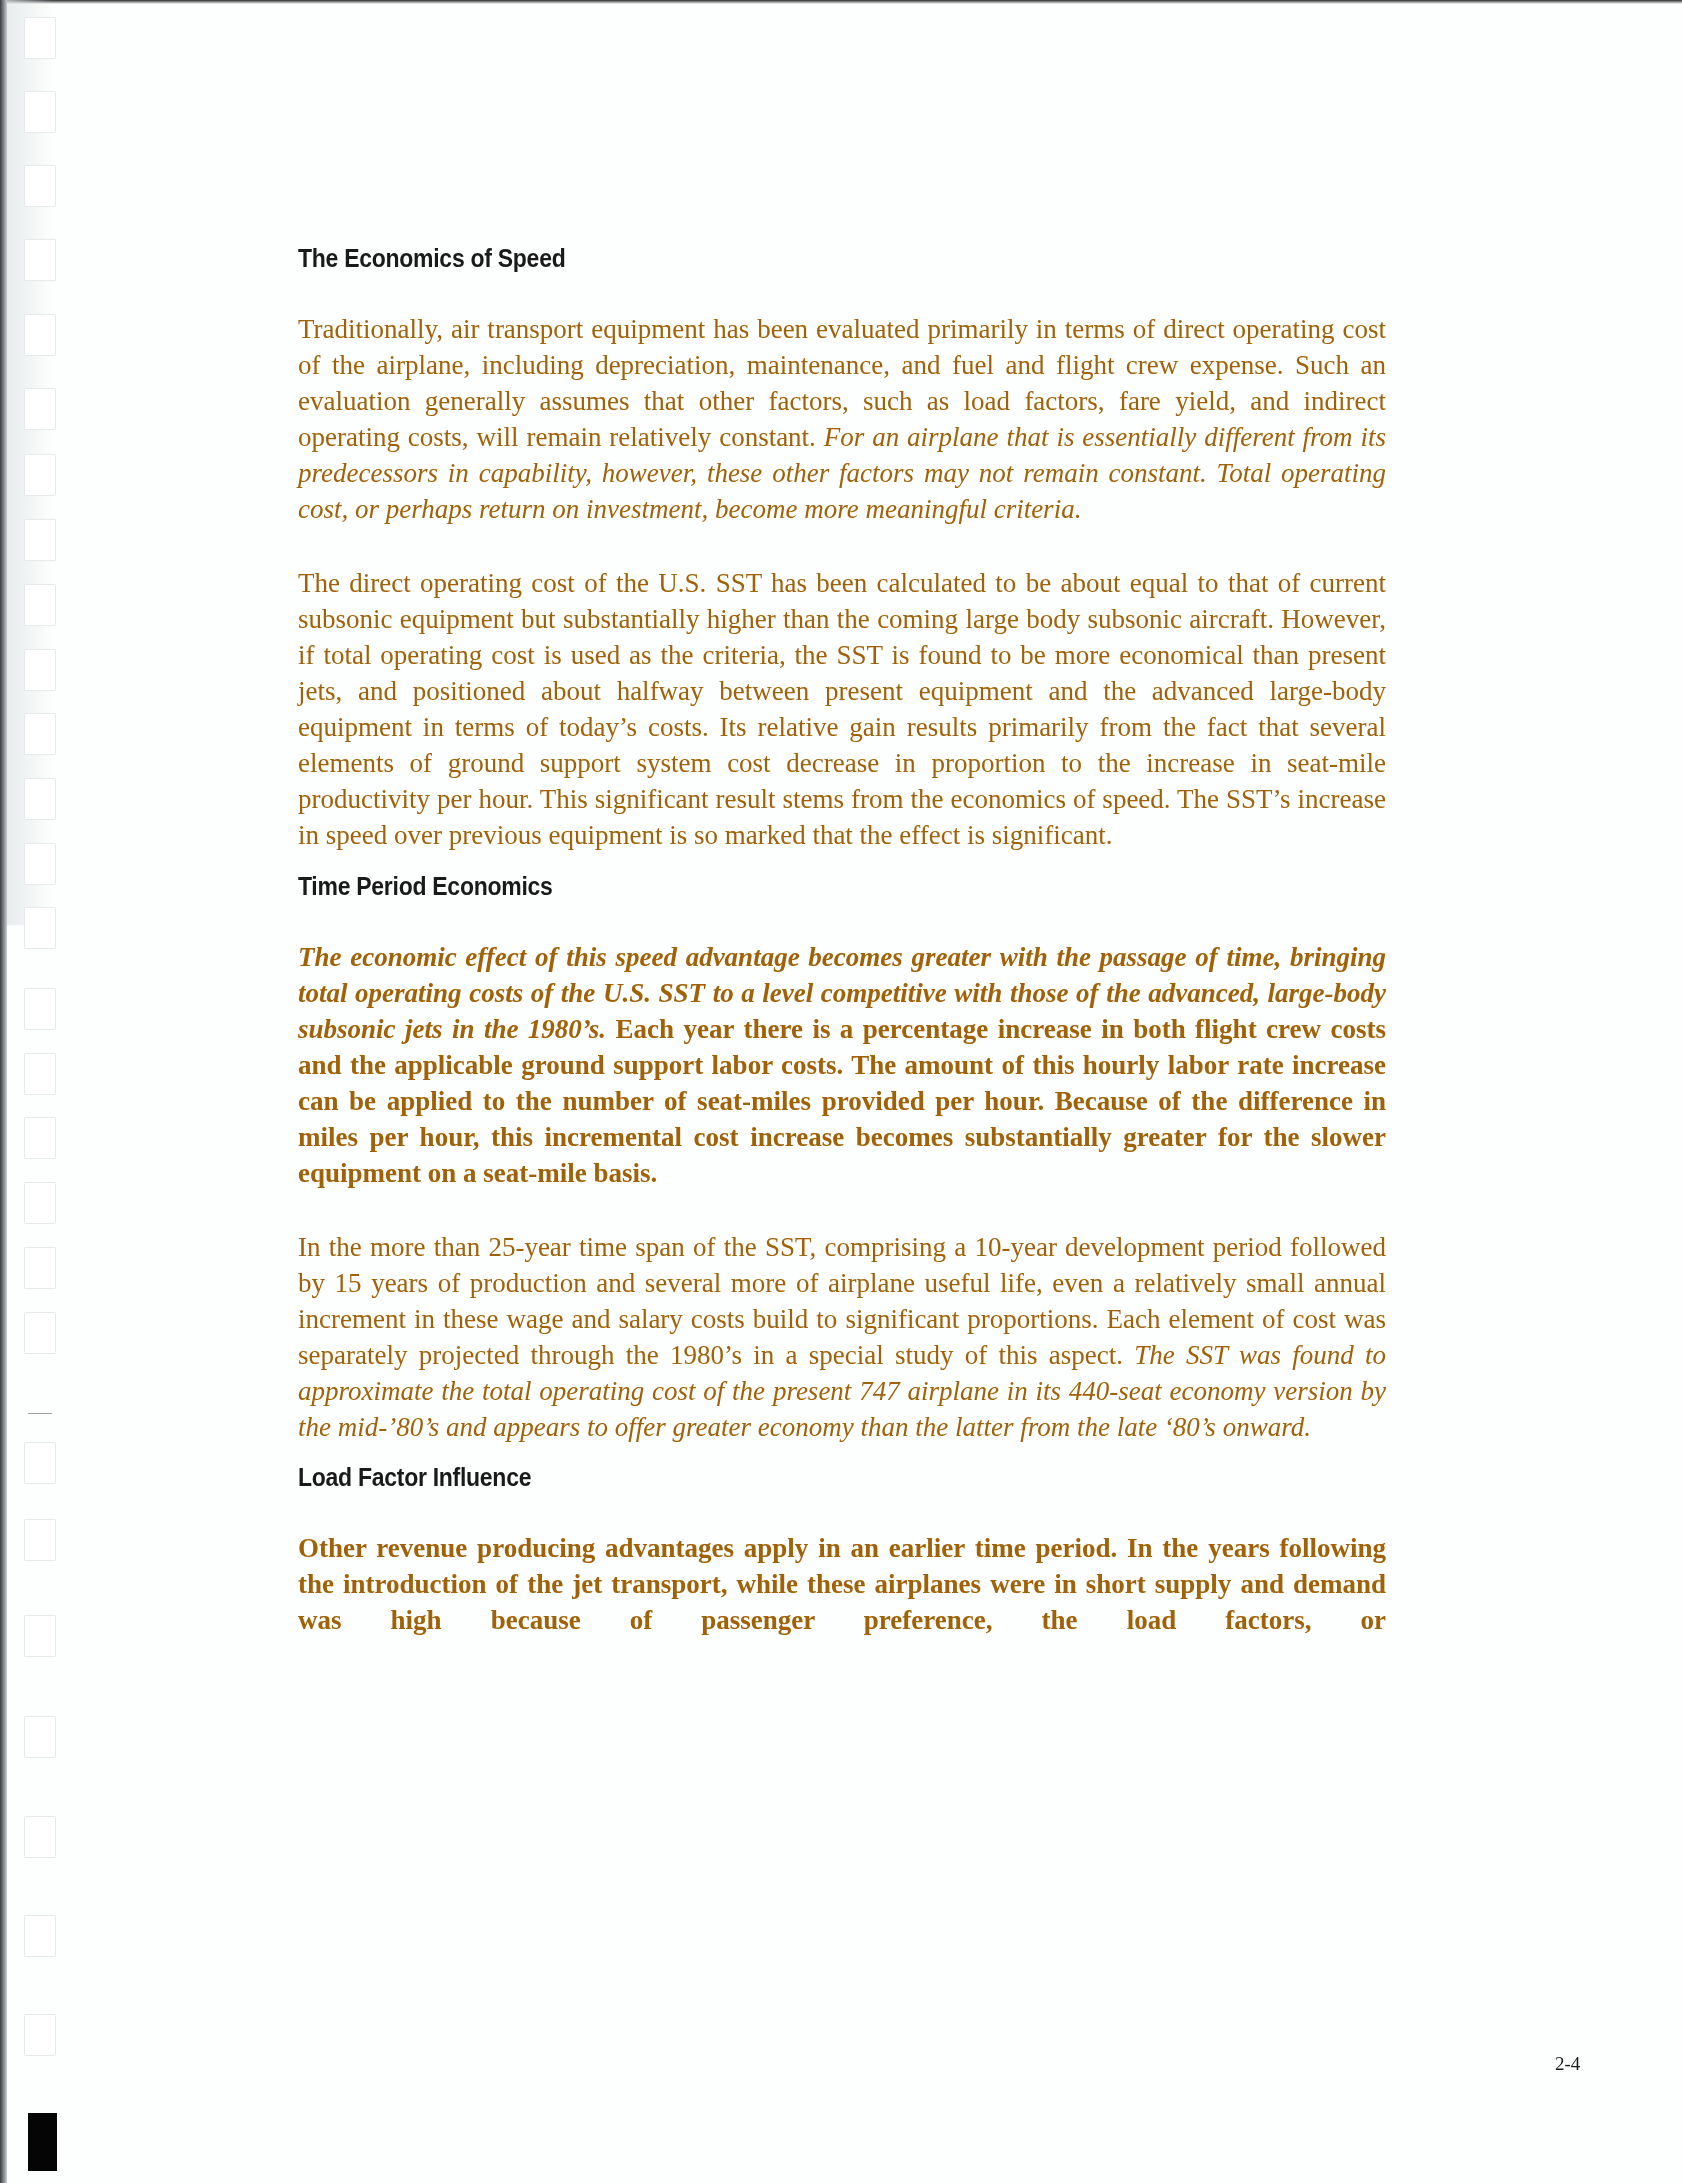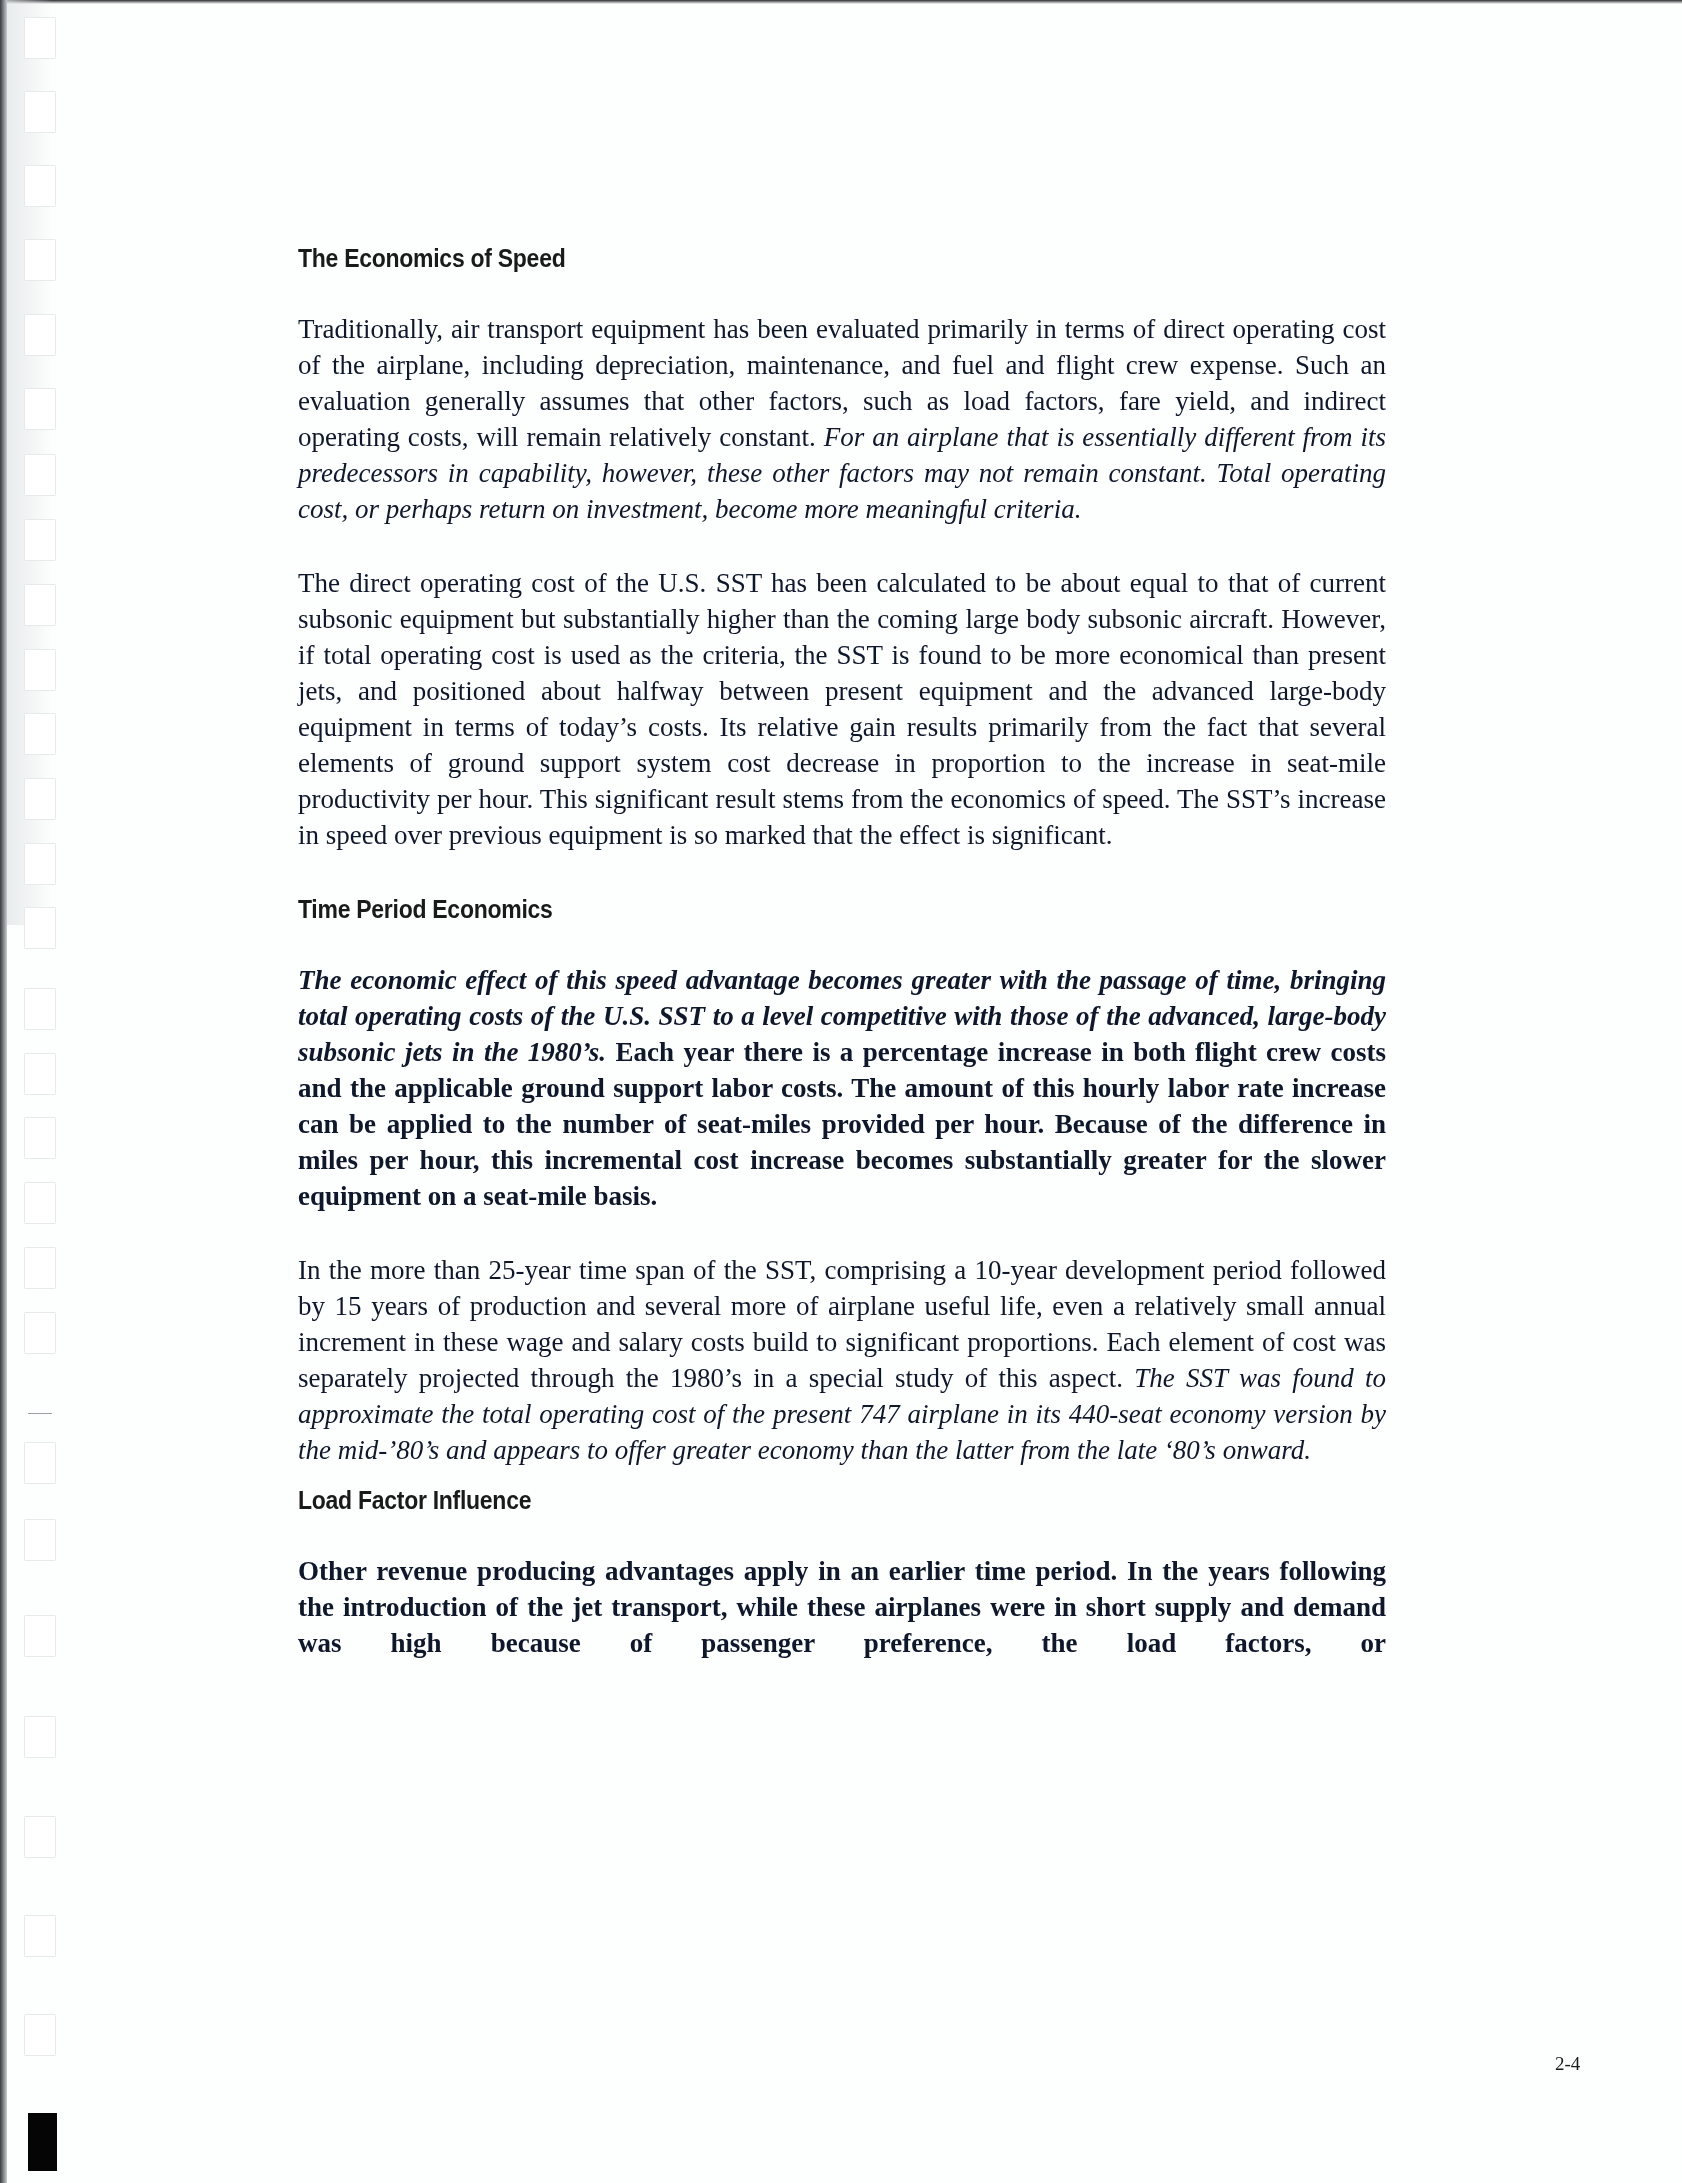--- a/index.html
+++ b/index.html
@@ -63,28 +63,28 @@
       color: #1a1a1a;
       margin: 0;
       transform: scaleX(0.92);
       transform-origin: left;
     }
     .para {
       font-size: 27px;
       line-height: 36px;
       text-align: justify;
       margin: 0;
-      color: #0f172a;
+      color: #a16207;
     }
     .para em {
       font-style: italic;
     }
     .h1 { margin-bottom: 38px; }
     .p1 { margin-bottom: 38px; }
-    .p2 { margin-bottom: 42px; }
+    .p2 { margin-bottom: 19px; }
     .h2 { margin-bottom: 38px; }
     .p3 { margin-bottom: 38px; font-weight: bold; }
     .p4 { margin-bottom: 18px; }
     .h3 { margin-bottom: 38px; }
     .page-number {
       position: absolute;
       left: 1555px;
       top: 2053px;
       font-family: "Liberation Serif", serif;
       font-size: 19px;

